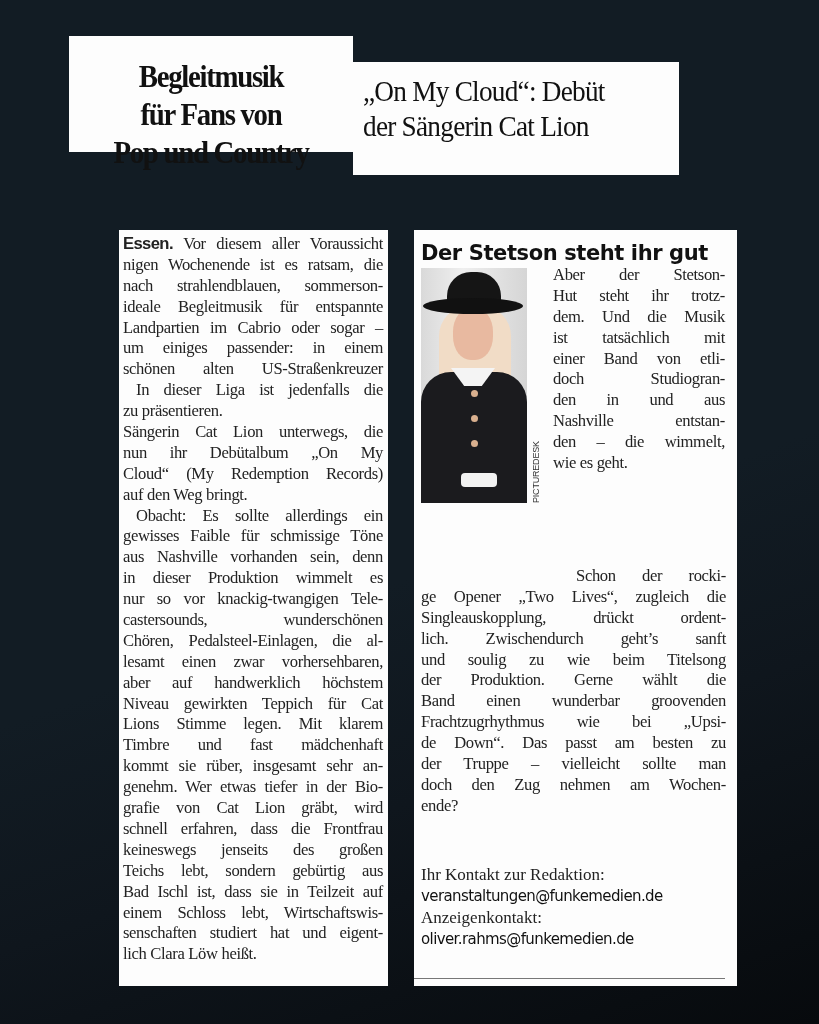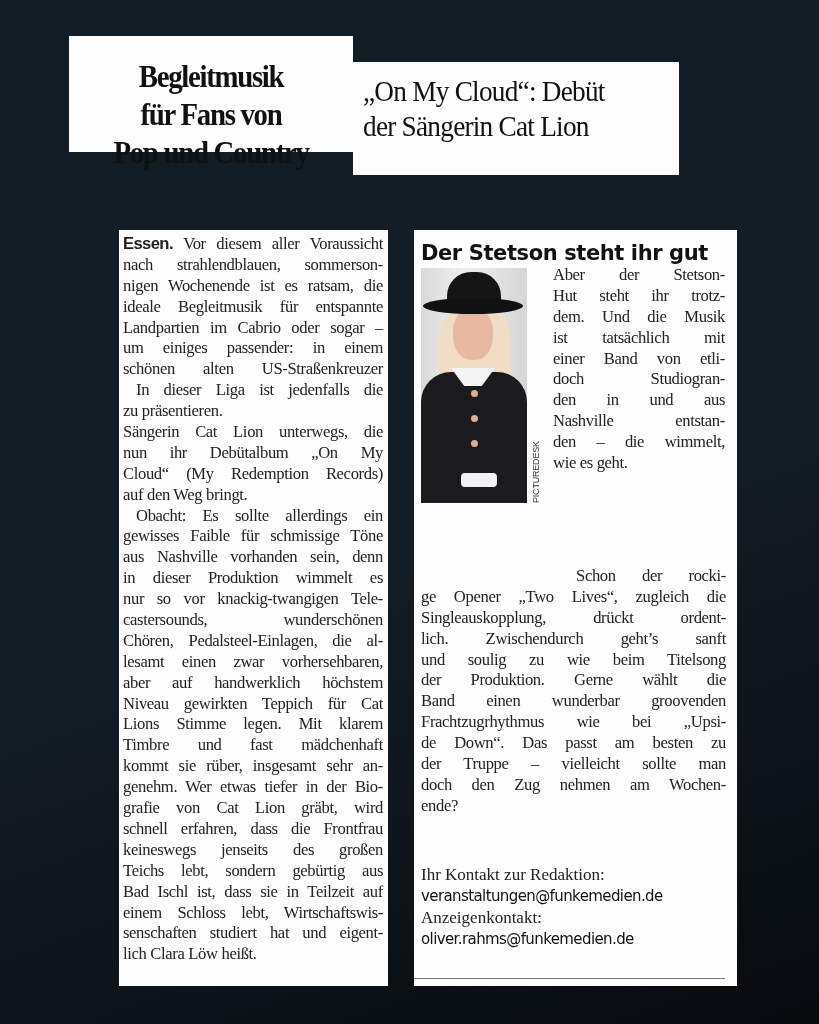--- a/index.html
+++ b/index.html
@@ -78,22 +78,22 @@
 <div class="card" id="subhead-card">
   <div class="subhead">
     <div>„On My Cloud“: Debüt</div>
     <div>der Sängerin Cat Lion</div>
   </div>
 </div>
 
 <div class="card" id="left-col">
   <div class="lines" id="left-lines">
     <span class="line"><span class="dateline">Essen.</span><span> Vor diesem aller Voraussicht</span></span>
+    <span class="line">nigen Wochenende ist es ratsam, die</span>
     <span class="line">nach strahlendblauen, sommerson-</span>
-    <span class="line">nigen Wochenende ist es ratsam, die</span>
     <span class="line">ideale Begleitmusik für entspannte</span>
     <span class="line">Landpartien im Cabrio oder sogar –</span>
     <span class="line">um einiges passender: in einem</span>
     <span class="line">schönen alten US-Straßenkreuzer</span>
     <span class="line indent">In dieser Liga ist jedenfalls die</span>
     <span class="line last">zu präsentieren.</span>
     <span class="line">Sängerin Cat Lion unterwegs, die</span>
     <span class="line">nun ihr Debütalbum „On My</span>
     <span class="line">Cloud“ (My Redemption Records)</span>
     <span class="line last">auf den Weg bringt.</span>

